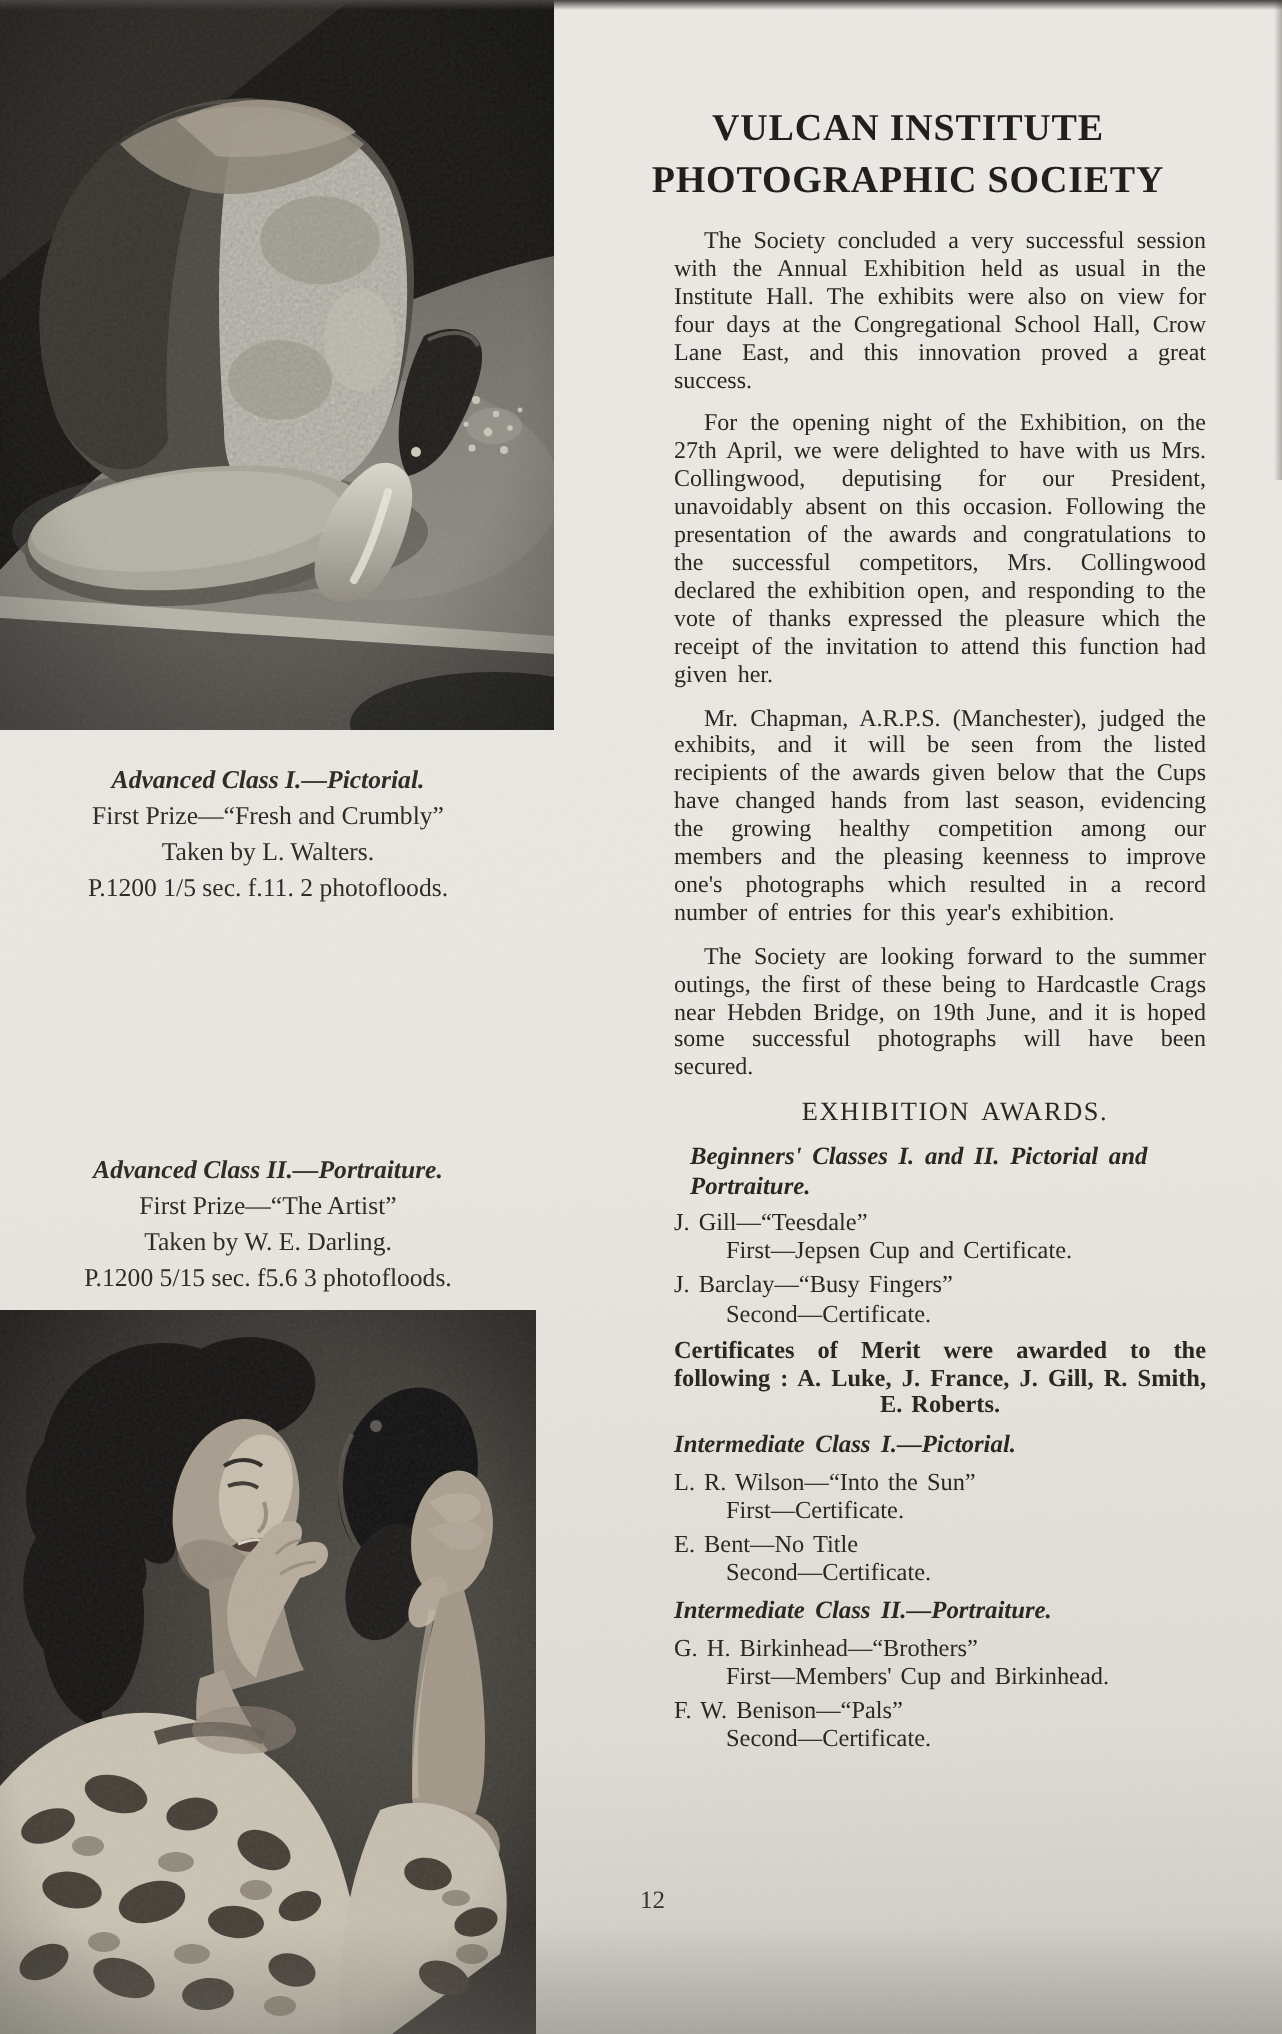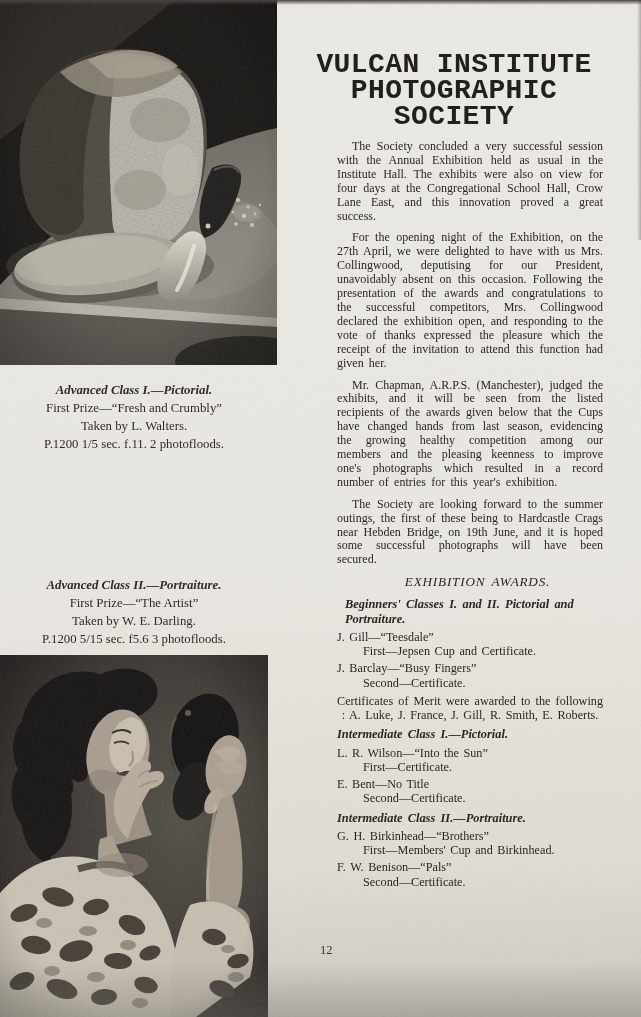--- a/index.html
+++ b/index.html
@@ -19,36 +19,36 @@
   .photo-top{left:0;top:0;width:277px;height:365px;}
   .photo-bottom{left:0;top:655px;width:268px;height:362px;}
 
   .caption{position:absolute;left:8px;width:252px;text-align:center;
     font-size:12.8px;line-height:18px;color:#2c2924;}
   .caption-1{top:381px;}
   .caption-2{top:576px;}
   .caption .cls{font-style:italic;font-weight:bold;}
 
   .col{position:absolute;left:305px;top:52px;width:298px;}
-  .article-title{font-family:Liberation Mono, monospace;font-weight:bold;
-    font-size:28px;line-height:26px;text-align:center;letter-spacing:.4px;
+  .article-title{font-family:Liberation Serif, serif;font-weight:bold;
+    font-size:19px;line-height:26px;text-align:center;letter-spacing:.4px;
     color:#1e1c18;margin:0 0 10px 0;}
   .body-text{margin-left:32px;width:266px;font-size:12px;line-height:13.9px;
     text-align:justify;word-spacing:2.2px;color:#27241f;}
   .body-text p{margin:4px 0 8px 0;text-indent:15px;}
   .awards-heading{text-align:center;font-size:13.2px;letter-spacing:.8px;
-    margin:8px 0 5px 0;text-indent:0;font-style:italic;}
+    margin:8px 0 5px 0;text-indent:0;}
   .class-title{font-style:italic;font-weight:bold;text-align:left;
     font-size:12.4px;line-height:14.4px;margin:5px auto 4px auto;text-indent:0;}
   .class-title.two-line{max-width:250px;}
   .entry{margin:0 0 3px 0;font-size:12.2px;line-height:14.2px;word-spacing:1.5px;}
   .entry-name{text-indent:0;}
   .entry-prize{padding-left:26px;text-indent:0;}
   .merit-note{margin:5px 0 4px 0;font-size:12.2px;line-height:13.8px;
-    text-align:justify;text-align-last:center;word-spacing:1.5px;text-indent:0;}
+    text-align:justify;text-align-last:center;word-spacing:1.5px;text-indent:0;font-weight:bold;}
   .page-number{position:absolute;left:320px;top:943px;font-size:12.5px;color:#33302a;}
   .paper-grain{position:absolute;inset:0;pointer-events:none;opacity:.05;}
 </style>
 </head>
 <body>
 
 <div class="page">
 
   <div class="photo photo-top">
     <svg width="277" height="365" viewBox="0 0 277 365" xmlns="http://www.w3.org/2000/svg">

